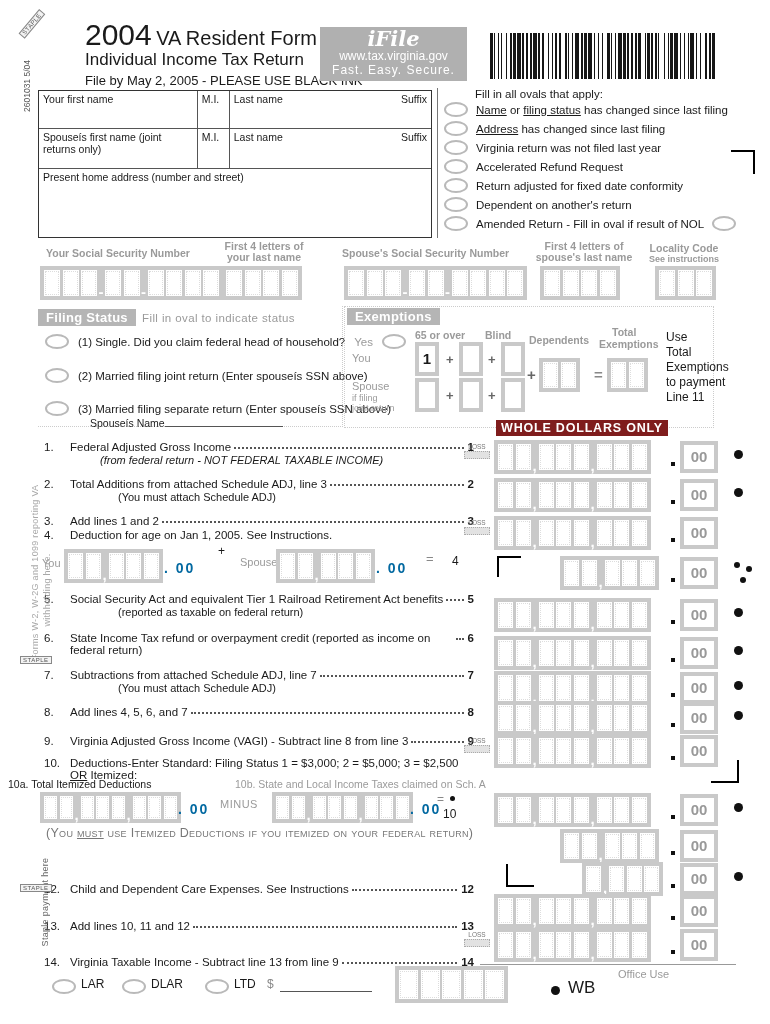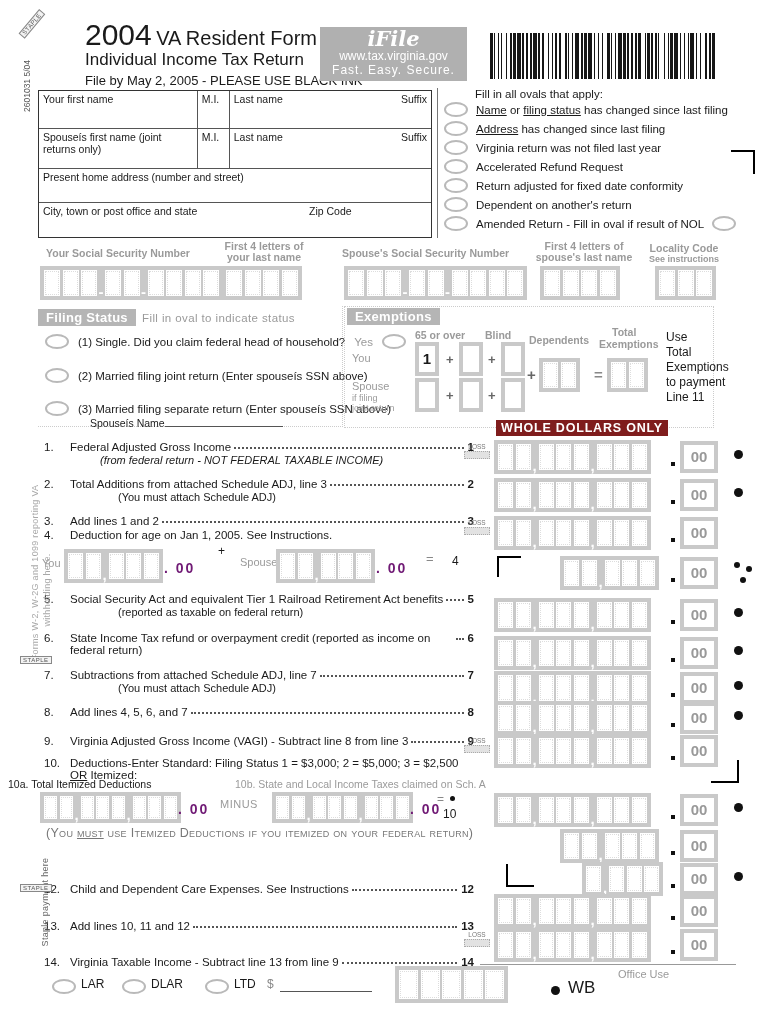--- a/index.html
+++ b/index.html
@@ -14,21 +14,21 @@
   .oval{display:inline-block;width:20px;height:11px;border:2px solid #b9b9b9;border-radius:50%;background:#fff;flex:none}
   .strip{display:flex;align-items:center;background:#c9c9c9;padding:4px;gap:2.5px}
   .cell{width:15px;height:26px;background:#fff;flex:none;outline:1px dotted #ddd;outline-offset:-2px}
   .big .cell{width:19px;height:29px}
   .small .cell{width:13px;height:23px}
   .ssn .cell{width:16px;height:26px}
   .sep{color:#fff;font-weight:bold;font-size:15px;line-height:9px;align-self:flex-end;flex:none;width:5px;text-align:center;margin:0 -1px}
   .dp{position:absolute;width:4px;height:4px;background:#111}
   .cents{position:absolute;width:30px;height:24px;border:4px solid #c9c9c9;background:#fff;color:#999;
          font-weight:bold;font-size:15px;text-align:center;line-height:24px}
-  .cents-inline{color:#701a75;font-weight:bold;font-size:14px;letter-spacing:2px}
+  .cents-inline{color:#0369a1;font-weight:bold;font-size:14px;letter-spacing:2px}
   .loss-tab{position:absolute;width:26px;font-size:6.5px;color:#777;text-align:center;line-height:7px}
   .loss-tab .lb{display:block;height:6px;background:#e2e2e2;border:1px dotted #aaa;margin-top:1px}
   .dot{position:absolute;background:#111;border-radius:50%}
   .cm{position:absolute}
   .line{position:absolute;left:44px;width:430px;display:flex;align-items:baseline;font-size:11.5px}
   .line .no{flex:none;width:26px}
   .leader{flex:1;border-bottom:2px dotted #555;margin:0 3px;transform:translateY(-2px);min-width:8px}
   .ln{flex:none;font-weight:bold;margin-left:1px}
   .sub{position:absolute;font-size:11px}
   .vlabel{position:absolute;transform:rotate(-90deg);transform-origin:0 0;color:#a8a8a8;font-size:9px;
@@ -92,25 +92,20 @@
       <div class="ncell" style="width:32px;flex:none">
         <span>M.I.</span></div>
       <div class="ncell" style="flex:2">
         <span>Last name</span>
         <span style="float:right">Suffix</span></div>
     </div>
     <div class="nrow" style="height:34px">
       <div class="ncell" style="flex:1">
         <span>Present home address (number and street)</span></div>
     </div>
-    <div class="nrow" style="height:33px">
-      <div class="ncell" style="flex:1">
-        <span>City, town or post office and state</span>
-        <span class="abs" style="left:270px;top:2px">Zip Code</span></div>
-    </div>
   </div>
   <div class="vline" style="left:437px;top:88px;height:150px"></div>
 
   <div class="abs b" style="left:475px;top:88px;font-size:11.5px">Fill in all ovals that apply:</div>
   <div class="chk" style="top:102px">
     <span class="oval"></span>
     <span><span class="u">Name</span><span> or </span><span class="u">filing status</span><span> has </span><span class="b">changed</span><span> since last filing</span></span>
   </div>
   <div class="chk" style="top:121px">
     <span class="oval"></span>

